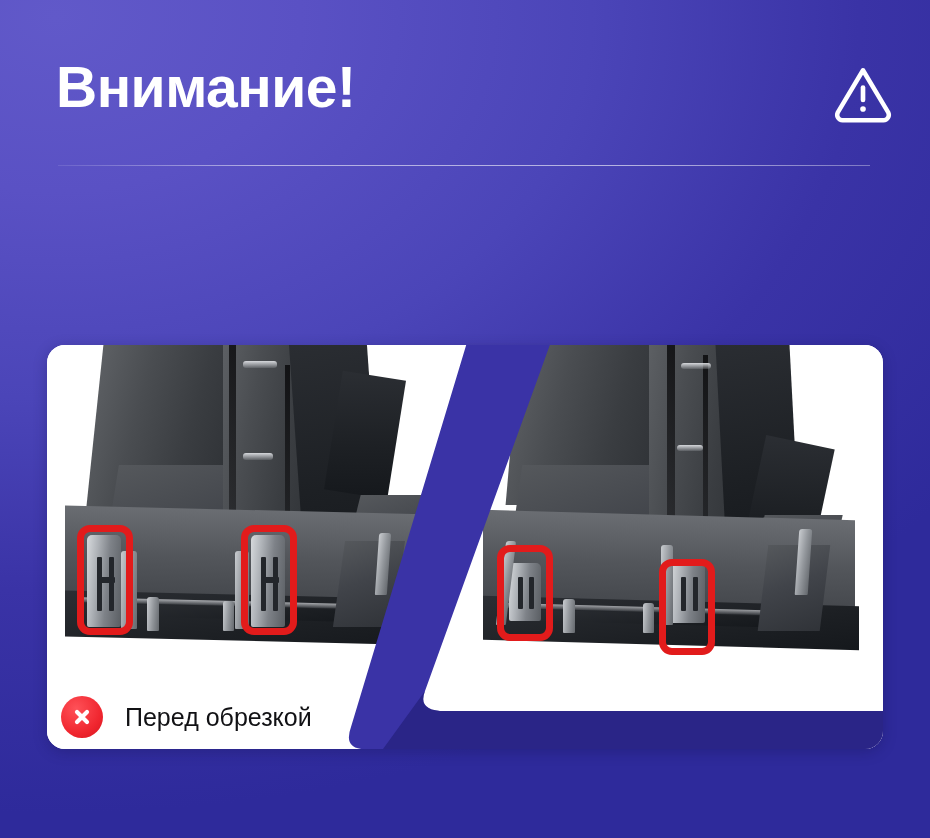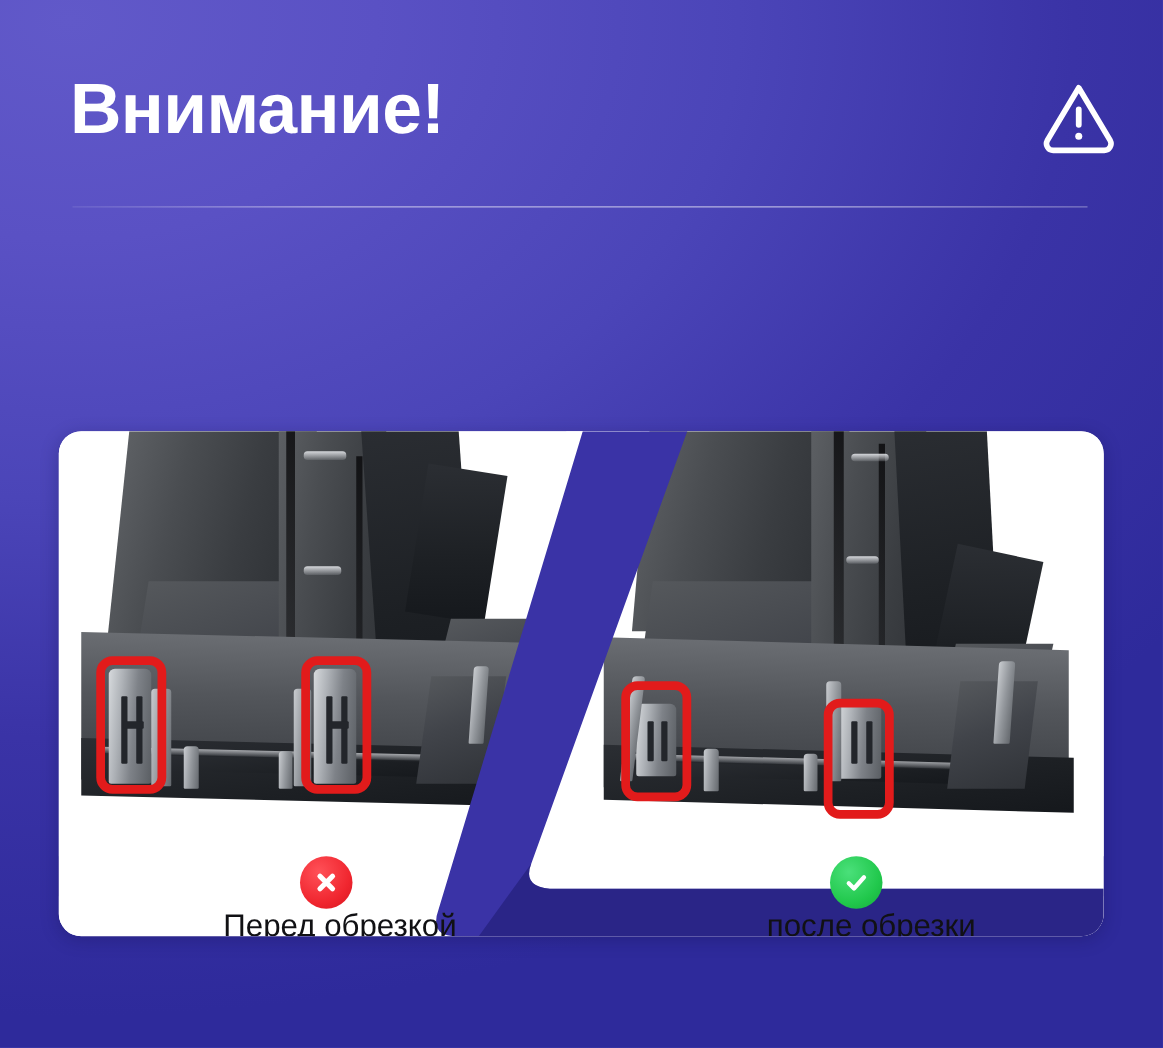--- a/index.html
+++ b/index.html
@@ -144,21 +144,20 @@
   }
 
   
   .label-row {
     position: absolute;
     bottom: 0;
     height: 64px;
     display: flex;
     align-items: center;
     z-index: 5;
-    flex-direction: column;
   }
   .label-left  { left: 0;   width: 400px; padding-left: 14px; }
   .label-right { left: 406px; width: 420px; padding-left: 22px; }
   .badge-ico {
     width: 42px;
     height: 42px;
     border-radius: 50%;
     flex: 0 0 auto;
     display: flex;
     align-items: center;
@@ -286,24 +285,16 @@
 
     <div class="label-row label-left">
       <span class="badge-ico badge-x">
         <svg viewBox="0 0 24 24" width="24" height="24" aria-hidden="true">
           <path d="M7 7 L17 17 M17 7 L7 17" stroke="#ffffff" stroke-width="4.2" stroke-linecap="round"></path>
         </svg>
       </span>
       <span class="label-text">Перед обрезкой</span>
     </div>
 
-    <div class="label-row label-right">
-      <span class="badge-ico badge-check">
-        <svg viewBox="0 0 24 24" width="24" height="24" aria-hidden="true">
-          <path d="M6 12.6 L10.2 16.8 L18.2 7.8" fill="none" stroke="#ffffff" stroke-width="3.4" stroke-linecap="round" stroke-linejoin="round"></path>
-        </svg>
-      </span>
-      <span class="label-text">после обрезки</span>
-    </div>
 
   </div>
 
 </div>
 
 </body></html>

